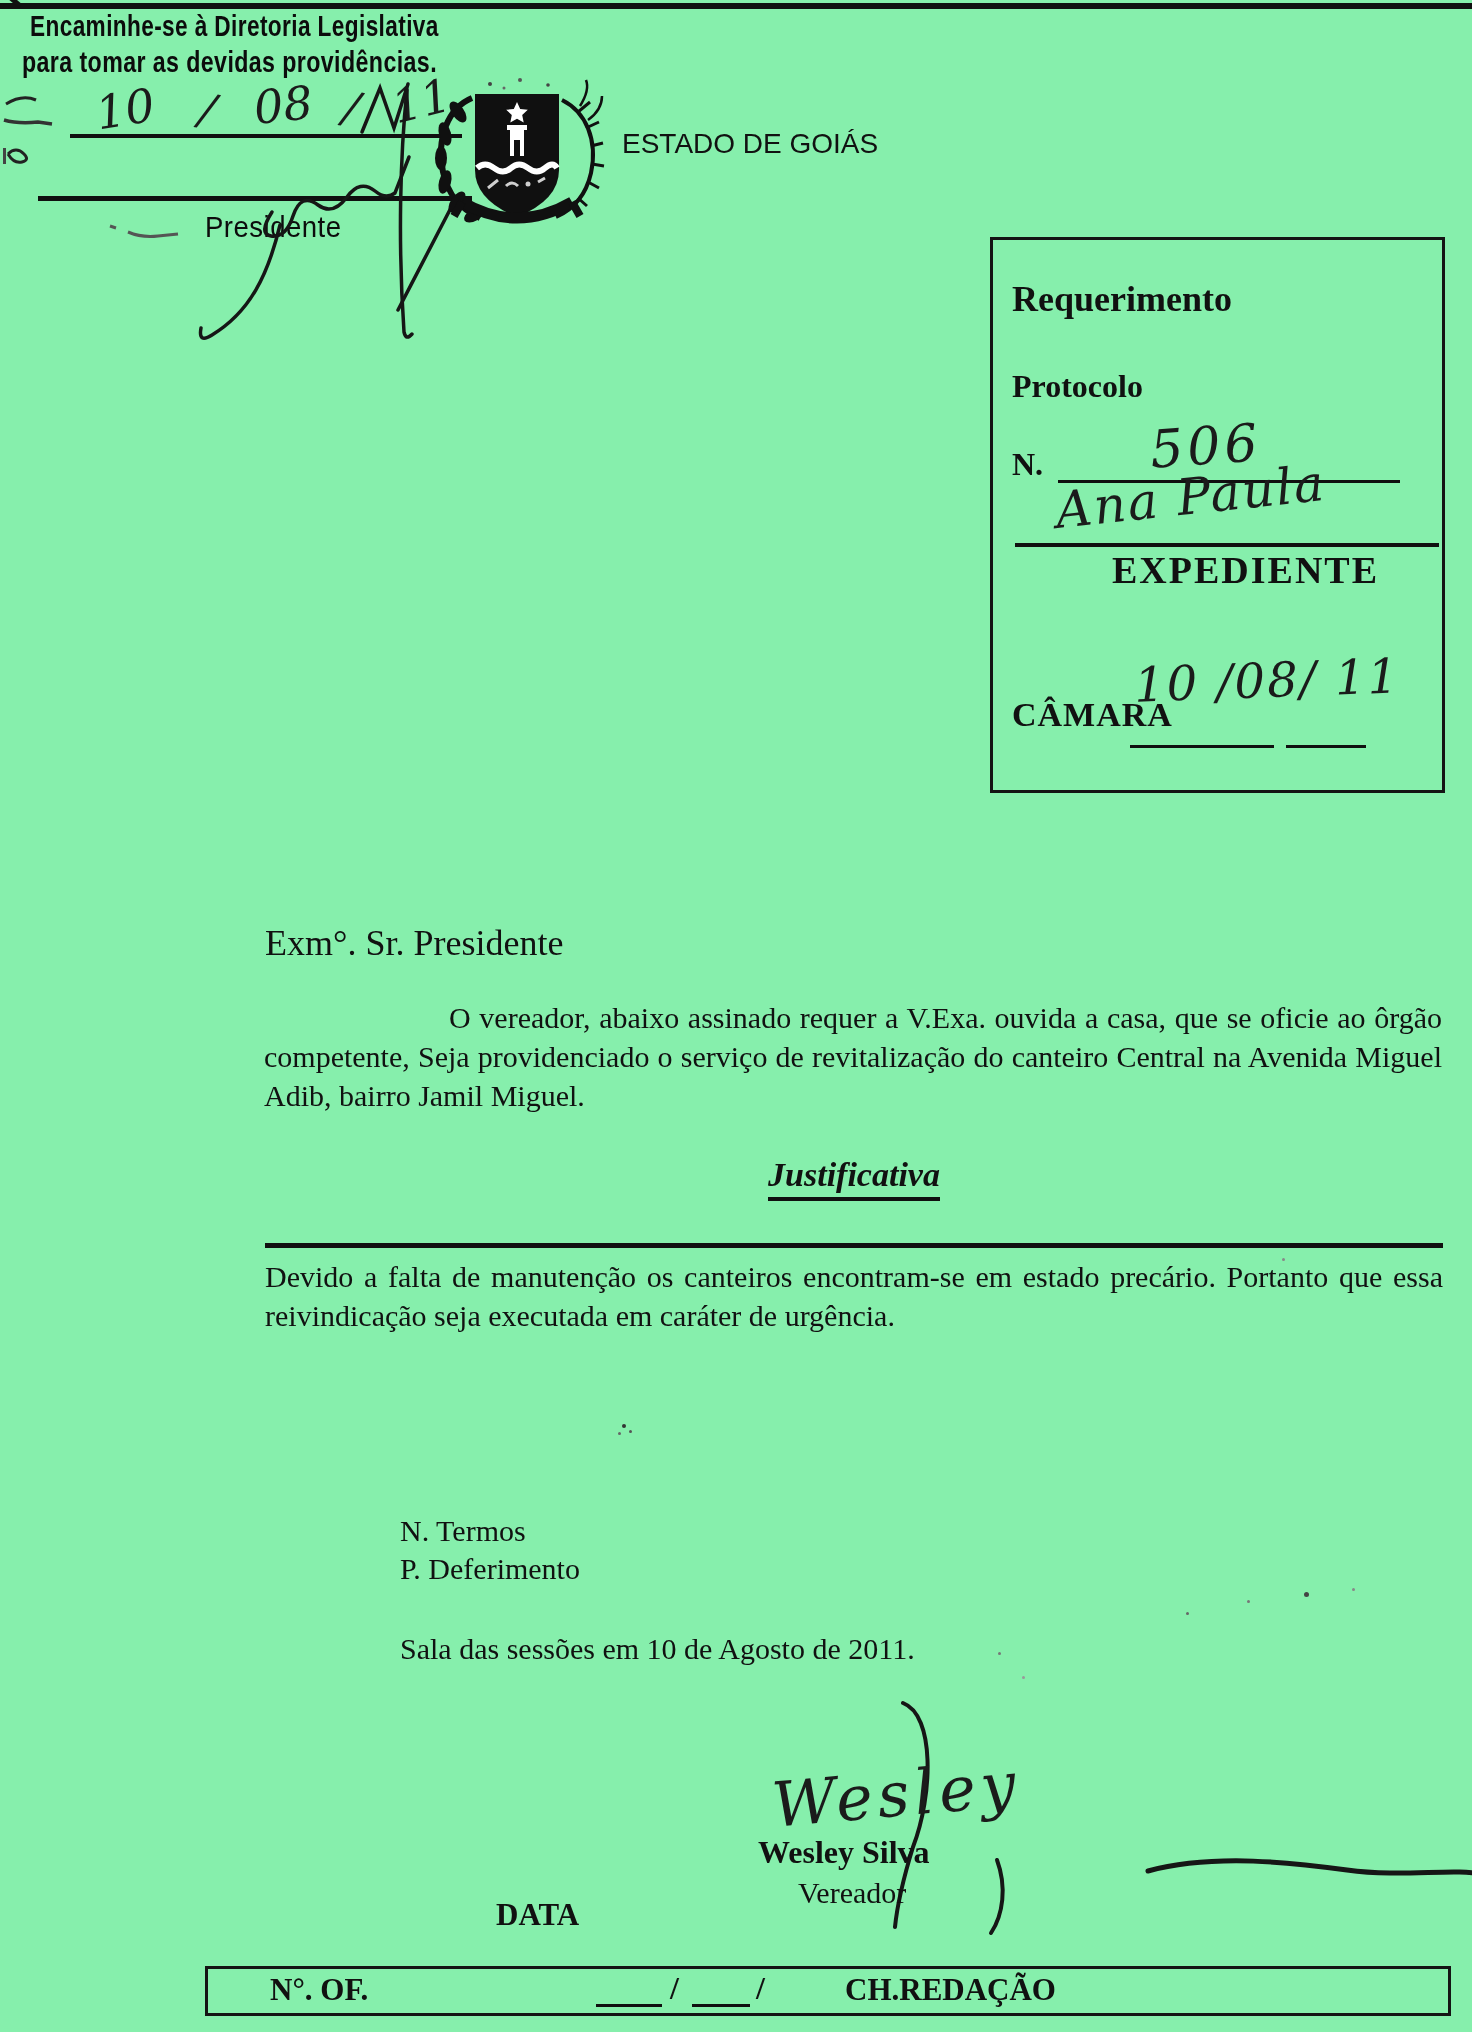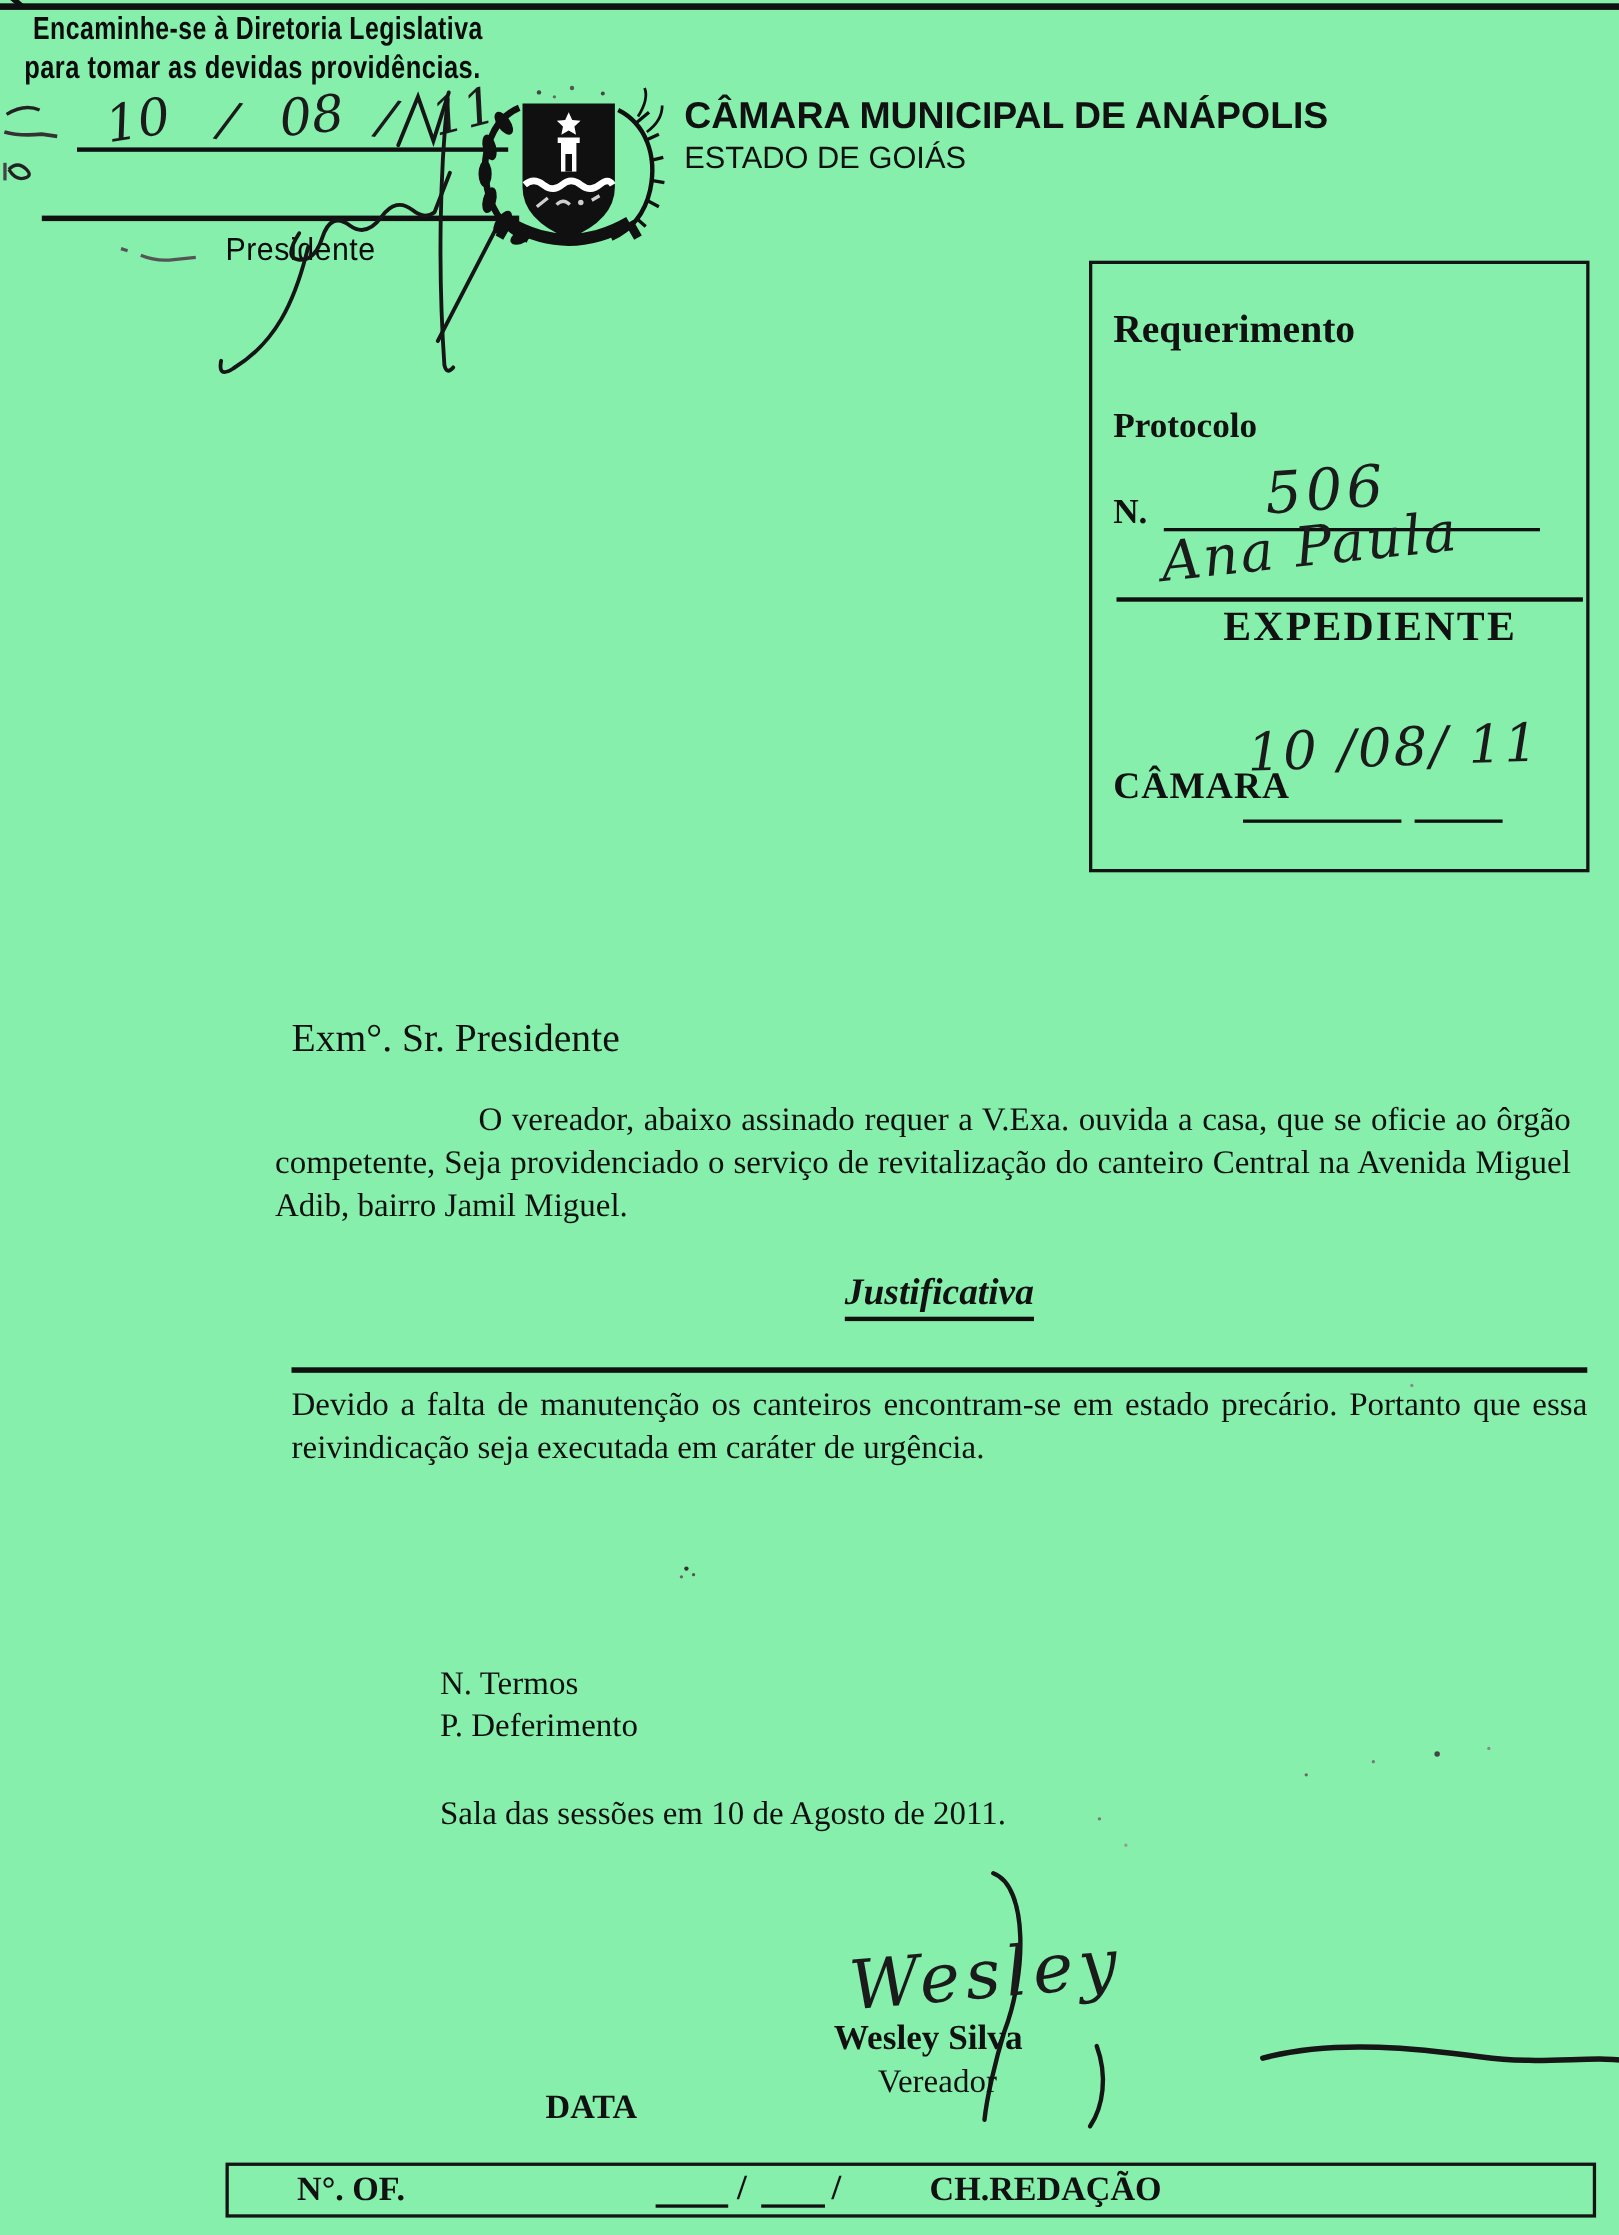--- a/index.html
+++ b/index.html
@@ -76,42 +76,41 @@
     <rect x="79" y="49" width="20" height="5" fill="#ffffff"></rect>
     <rect x="82" y="54" width="14" height="26" fill="#ffffff"></rect>
     <rect x="86" y="64" width="6" height="16" fill="#101010"></rect>
     <path d="M49 92 q8 -7 17 0 t17 0 t17 0 t17 0 t12 0" stroke="#ffffff" stroke-width="6" fill="none"></path>
     <path d="M60 112 l10 -8 M78 110 q6 -6 12 0 M110 106 l7 -4" stroke="#cfcfcf" stroke-width="3" fill="none"></path>
     <circle cx="100" cy="108" r="2.5" fill="#cfcfcf"></circle>
     <path d="M34 126 Q89 158 144 126" stroke="#101010" stroke-width="11" fill="none"></path>
     <path d="M34 126 l-8 14 M144 126 l8 14" stroke="#101010" stroke-width="8" fill="none"></path>
   </svg>
 
-  <div class="abs sans" style="left:622px;top:86px;font-size:34px;font-weight:bold;white-space:nowrap;">CÂMARA MUNICIPAL DE ANÁPOLIS</div>
   <div class="abs sans" style="left:622px;top:128px;font-size:28px;white-space:nowrap;">ESTADO DE GOIÁS</div>
 
   <div class="abs" style="left:990px;top:237px;width:449px;height:550px;border:3px solid #141414;"></div>
   <div class="abs serif boxlbl" style="left:1012px;top:278px;font-size:36px;">Requerimento</div>
   <div class="abs serif boxlbl" style="left:1012px;top:368px;font-size:32px;">Protocolo</div>
   <div class="abs serif boxlbl" style="left:1012px;top:446px;font-size:32px;">N.</div>
   <div class="abs rule" style="left:1058px;top:480px;width:342px;height:3px;"></div>
   <span class="abs hw" style="left:1150px;top:416px;font-size:52px;transform:rotate(-4deg);letter-spacing:4px;">506</span>
 
   <span class="abs hw" style="left:1055px;top:468px;font-size:50px;transform:rotate(-6deg);letter-spacing:2px;">Ana Paula</span>
   <div class="abs rule" style="left:1015px;top:543px;width:424px;height:4px;"></div>
   <div class="abs serif boxlbl" style="left:1112px;top:548px;font-size:38px;letter-spacing:2px;">EXPEDIENTE</div>
 
   <div class="abs serif boxlbl" style="left:1012px;top:696px;font-size:34px;letter-spacing:1px;">CÂMARA</div>
   <span class="abs hw" style="left:1134px;top:652px;font-size:48px;transform:rotate(-2deg);letter-spacing:2px;">10 /08/ 11</span>
   <div class="abs rule" style="left:1130px;top:745px;width:144px;height:3px;"></div>
   <div class="abs rule" style="left:1286px;top:745px;width:80px;height:3px;"></div>
 
   <div class="abs serif" style="left:265px;top:922px;font-size:36px;white-space:nowrap;">Exm°. Sr. Presidente</div>
 
-  <div class="abs serif jpar" style="left:250px;top:998px;width:1178px;text-indent:185px;">O vereador, abaixo assinado requer a V.Exa. ouvida a casa, que se oficie ao ôrgão competente, Seja providenciado o serviço de revitalização do canteiro Central na Avenida Miguel Adib, bairro Jamil Miguel.</div>
+  <div class="abs serif jpar" style="left:264px;top:998px;width:1178px;text-indent:185px;">O vereador, abaixo assinado requer a V.Exa. ouvida a casa, que se oficie ao ôrgão competente, Seja providenciado o serviço de revitalização do canteiro Central na Avenida Miguel Adib, bairro Jamil Miguel.</div>
 
   <div class="abs" style="left:265px;top:1156px;width:1178px;text-align:center;font-style:italic;">
     <span class="serif" style="font-size:34px;font-weight:bold;display:inline-block;border-bottom:4px solid #101010;padding-bottom:3px;">Justificativa</span>
   </div>
 
   <div class="abs rule" style="left:265px;top:1243px;width:1178px;height:5px;"></div>
   <div class="abs serif jpar" style="left:265px;top:1257px;width:1178px;">Devido a falta de manutenção os canteiros encontram-se em estado precário. Portanto que essa reivindicação seja executada em caráter de urgência.</div>
 
   <div class="speck" style="left:622px;top:1424px;width:4px;height:4px;background:#333;"></div>
   <div class="speck" style="left:629px;top:1430px;width:3px;height:3px;background:#555;"></div>

